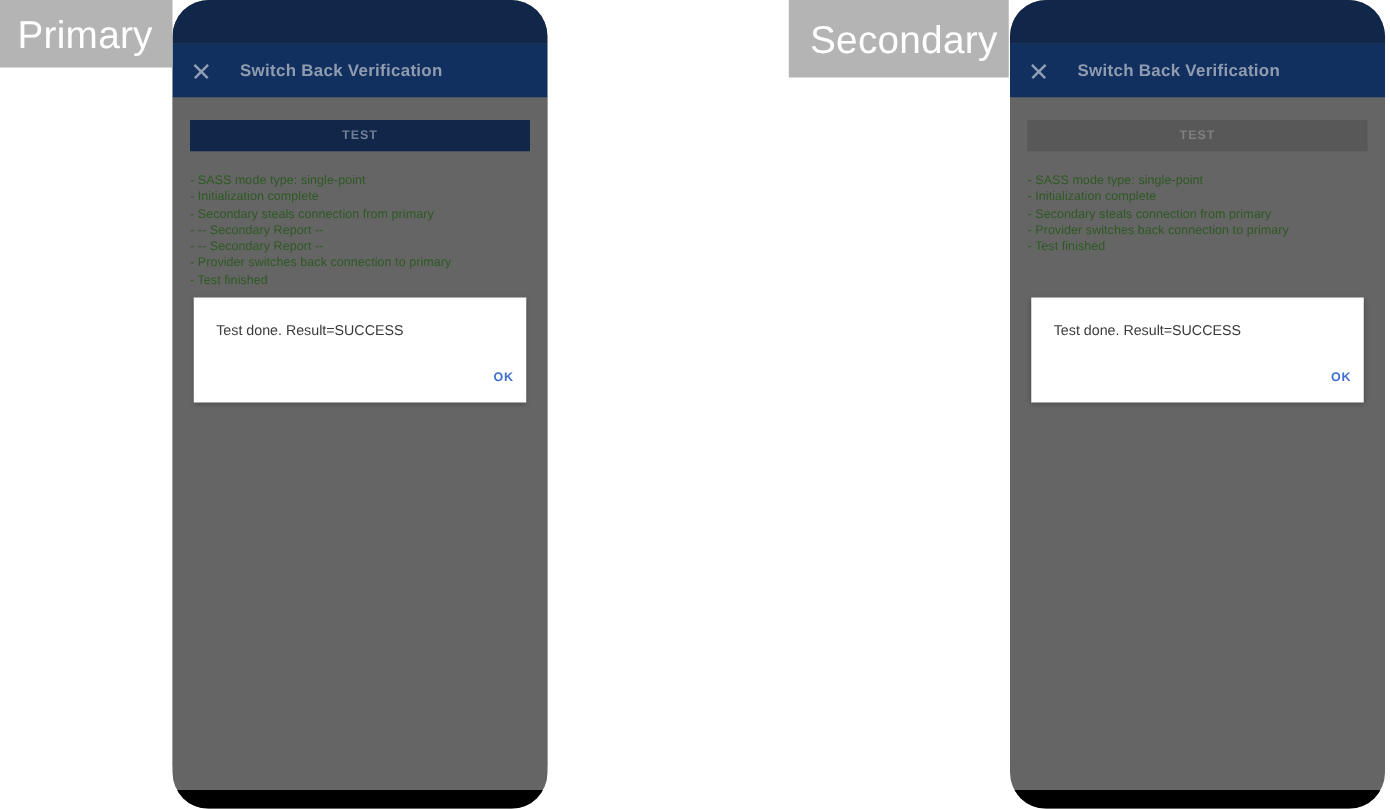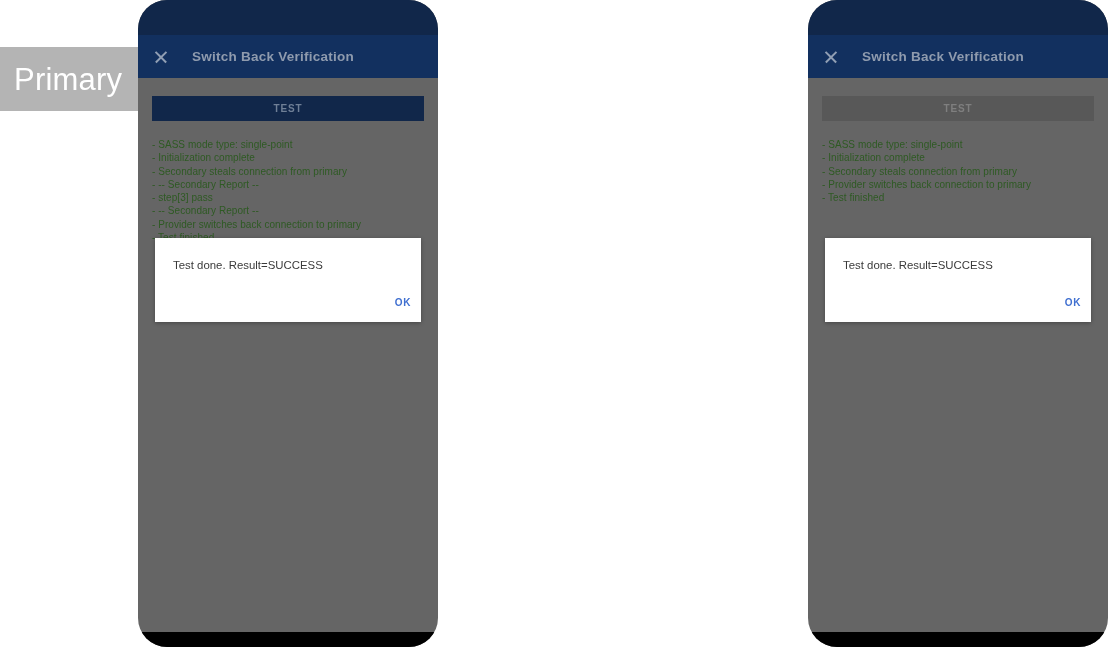--- a/index.html
+++ b/index.html
@@ -162,44 +162,46 @@
     right: 0;
     height: 15px;
     background: #000000;
   }
 </style>
 </head>
 <body>
 
 <div class="canvas">
 
-  <div class="role-label" style="left:0px; top:0px; width:138px; height:64px; padding-left:14px;margin-top:47px;">
+  <div class="role-label" style="left:0px; top:0px; width:138px; height:54px; padding-left:14px;">
     <span>Primary</span>
   </div>
 
+  <div class="role-label" style="left:631px; top:0px; width:176px; height:62px; padding-left:17px;">
+    <span>Secondary</span>
+  </div>
 
   <div class="phone" style="left:138px;">
 
     <div class="status-bar"></div>
 
     <div class="app-bar">
       <span class="close-icon"></span>
       <span class="app-bar-title">Switch Back Verification</span>
     </div>
 
     <div class="body-area">
 
       <button class="test-button">TEST</button>
 
       <ul class="log-list">
           <li>- SASS mode type: single-point</li>
           <li>- Initialization complete</li>
           <li>- Secondary steals connection from primary</li>
           <li>- -- Secondary Report --</li>
-          <li>- step[3] pass</li>
           <li>- -- Secondary Report --</li>
           <li>- Provider switches back connection to primary</li>
           <li>- Test finished</li>
         </ul>
 
       <div class="dialog">
         <div class="dialog-message">Test done. Result=SUCCESS</div>
         <div class="dialog-actions">
           <button class="dialog-ok">OK</button>
         </div>

